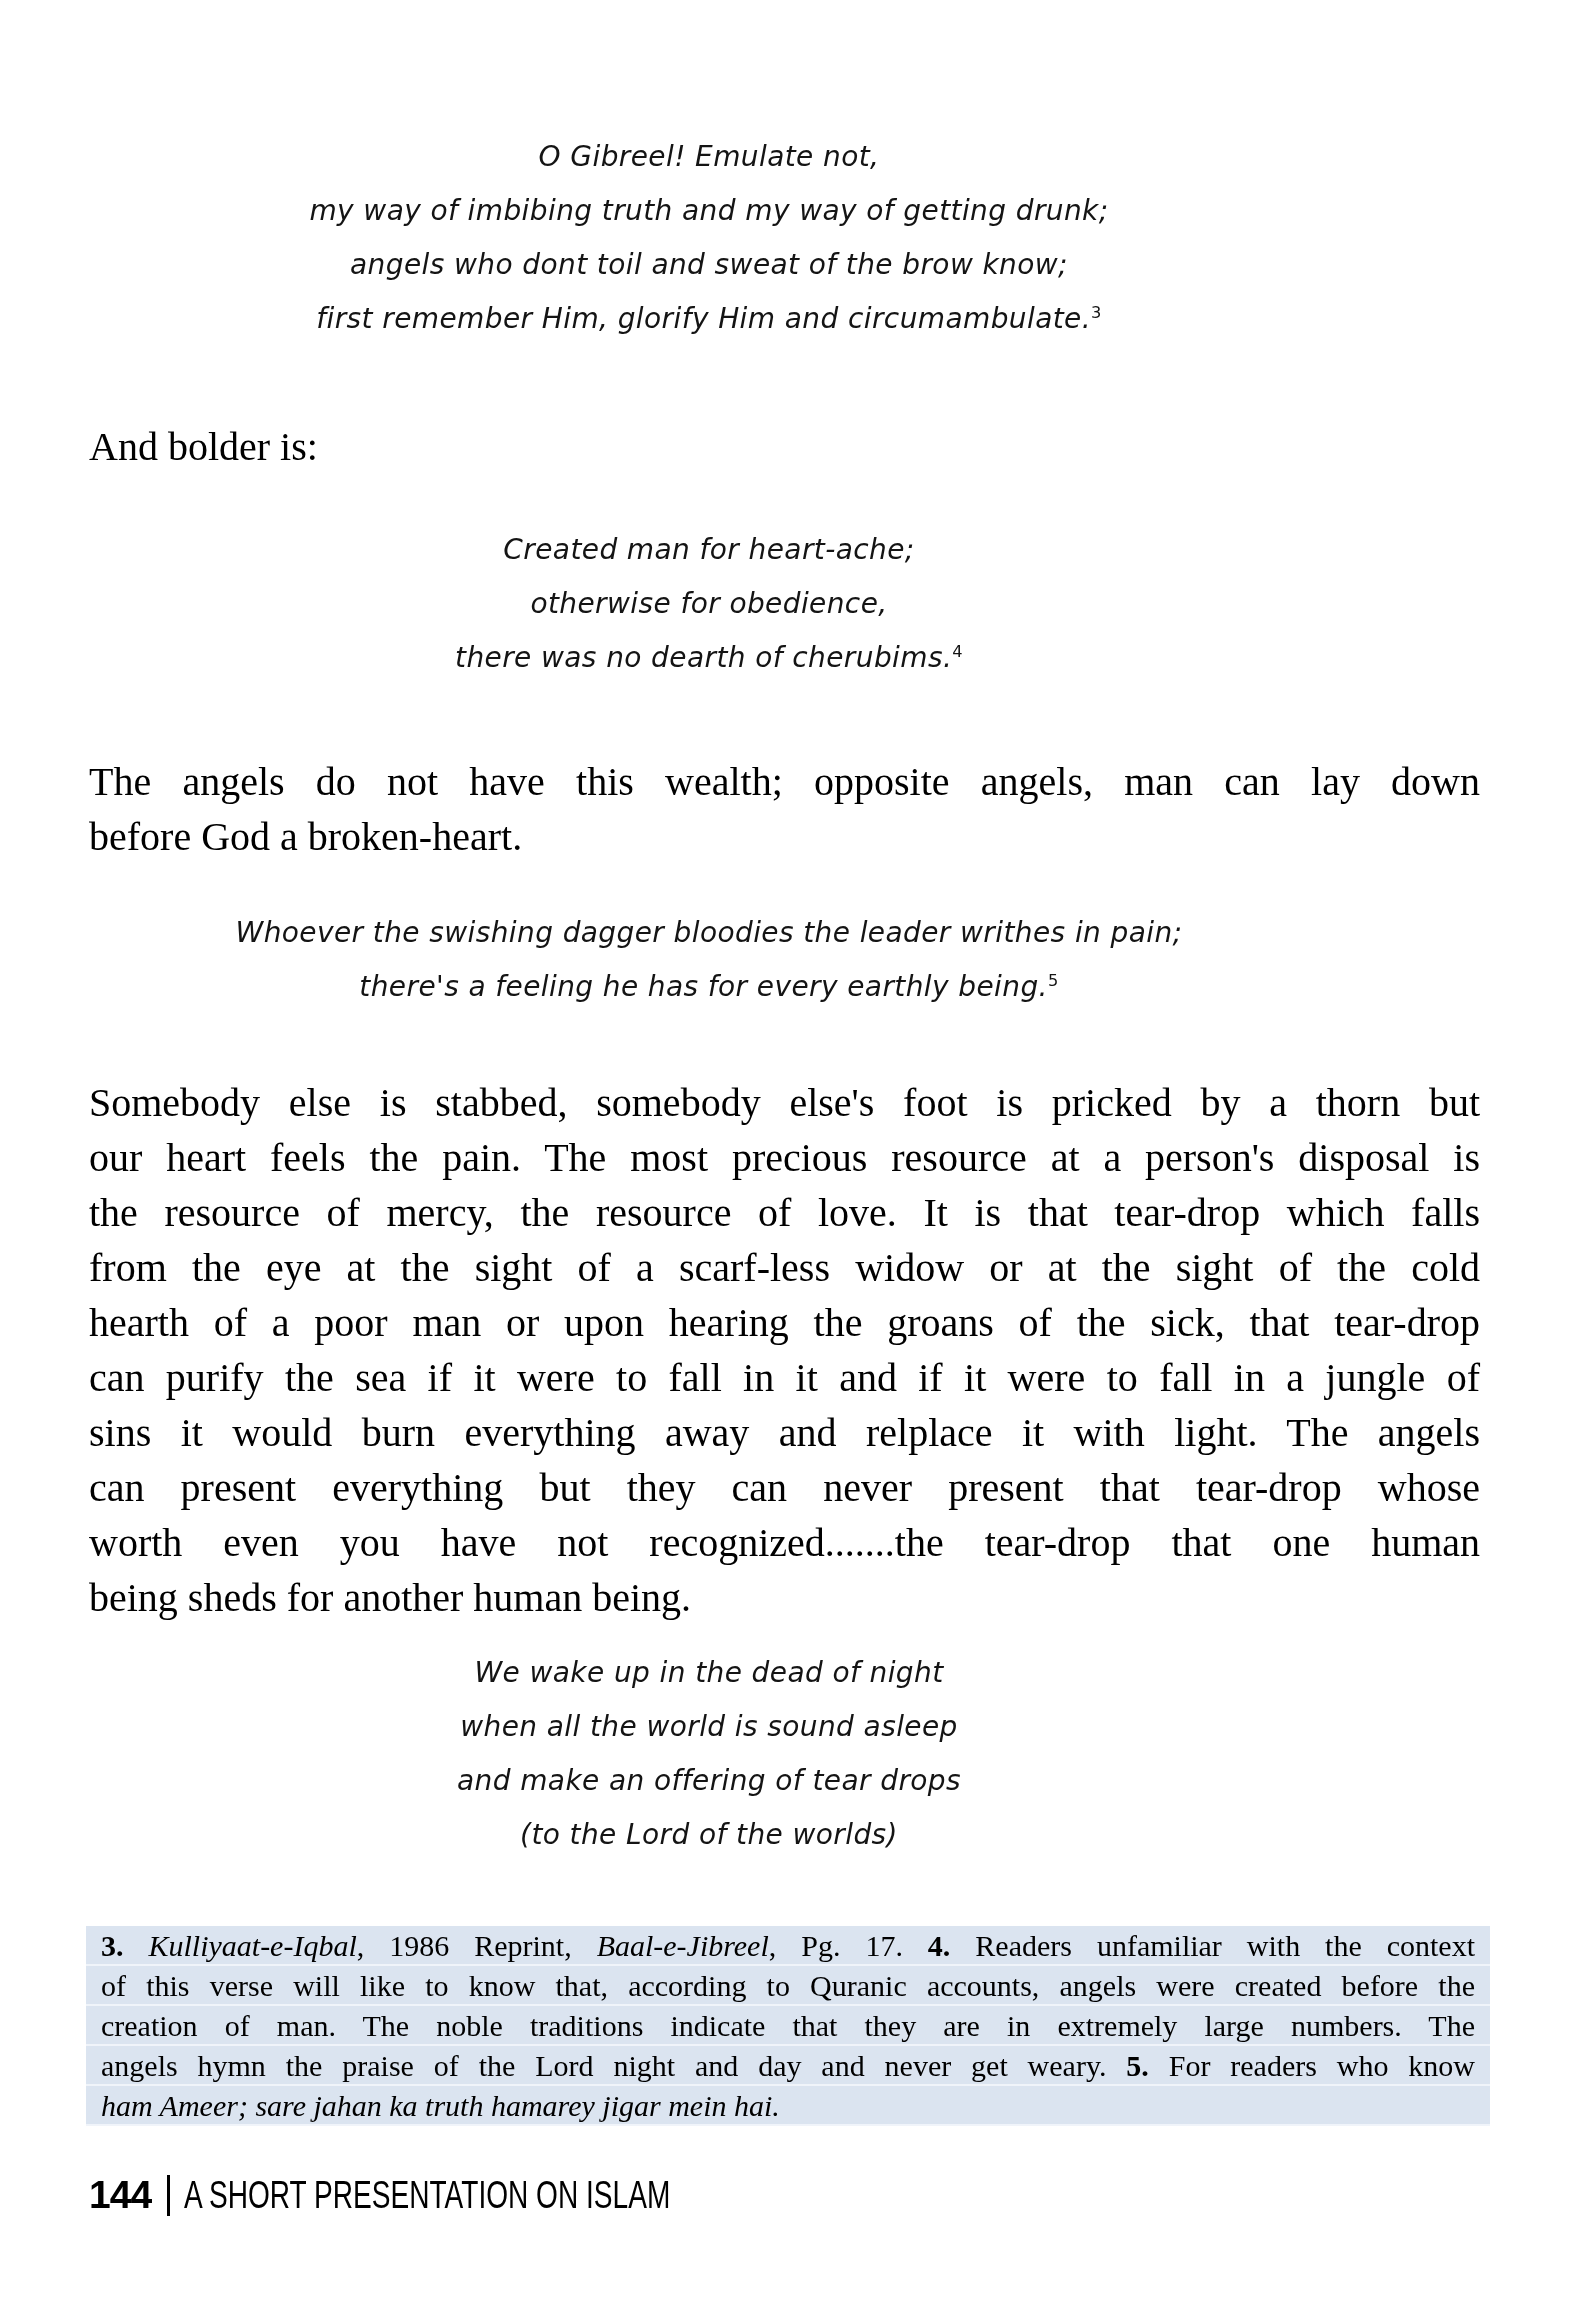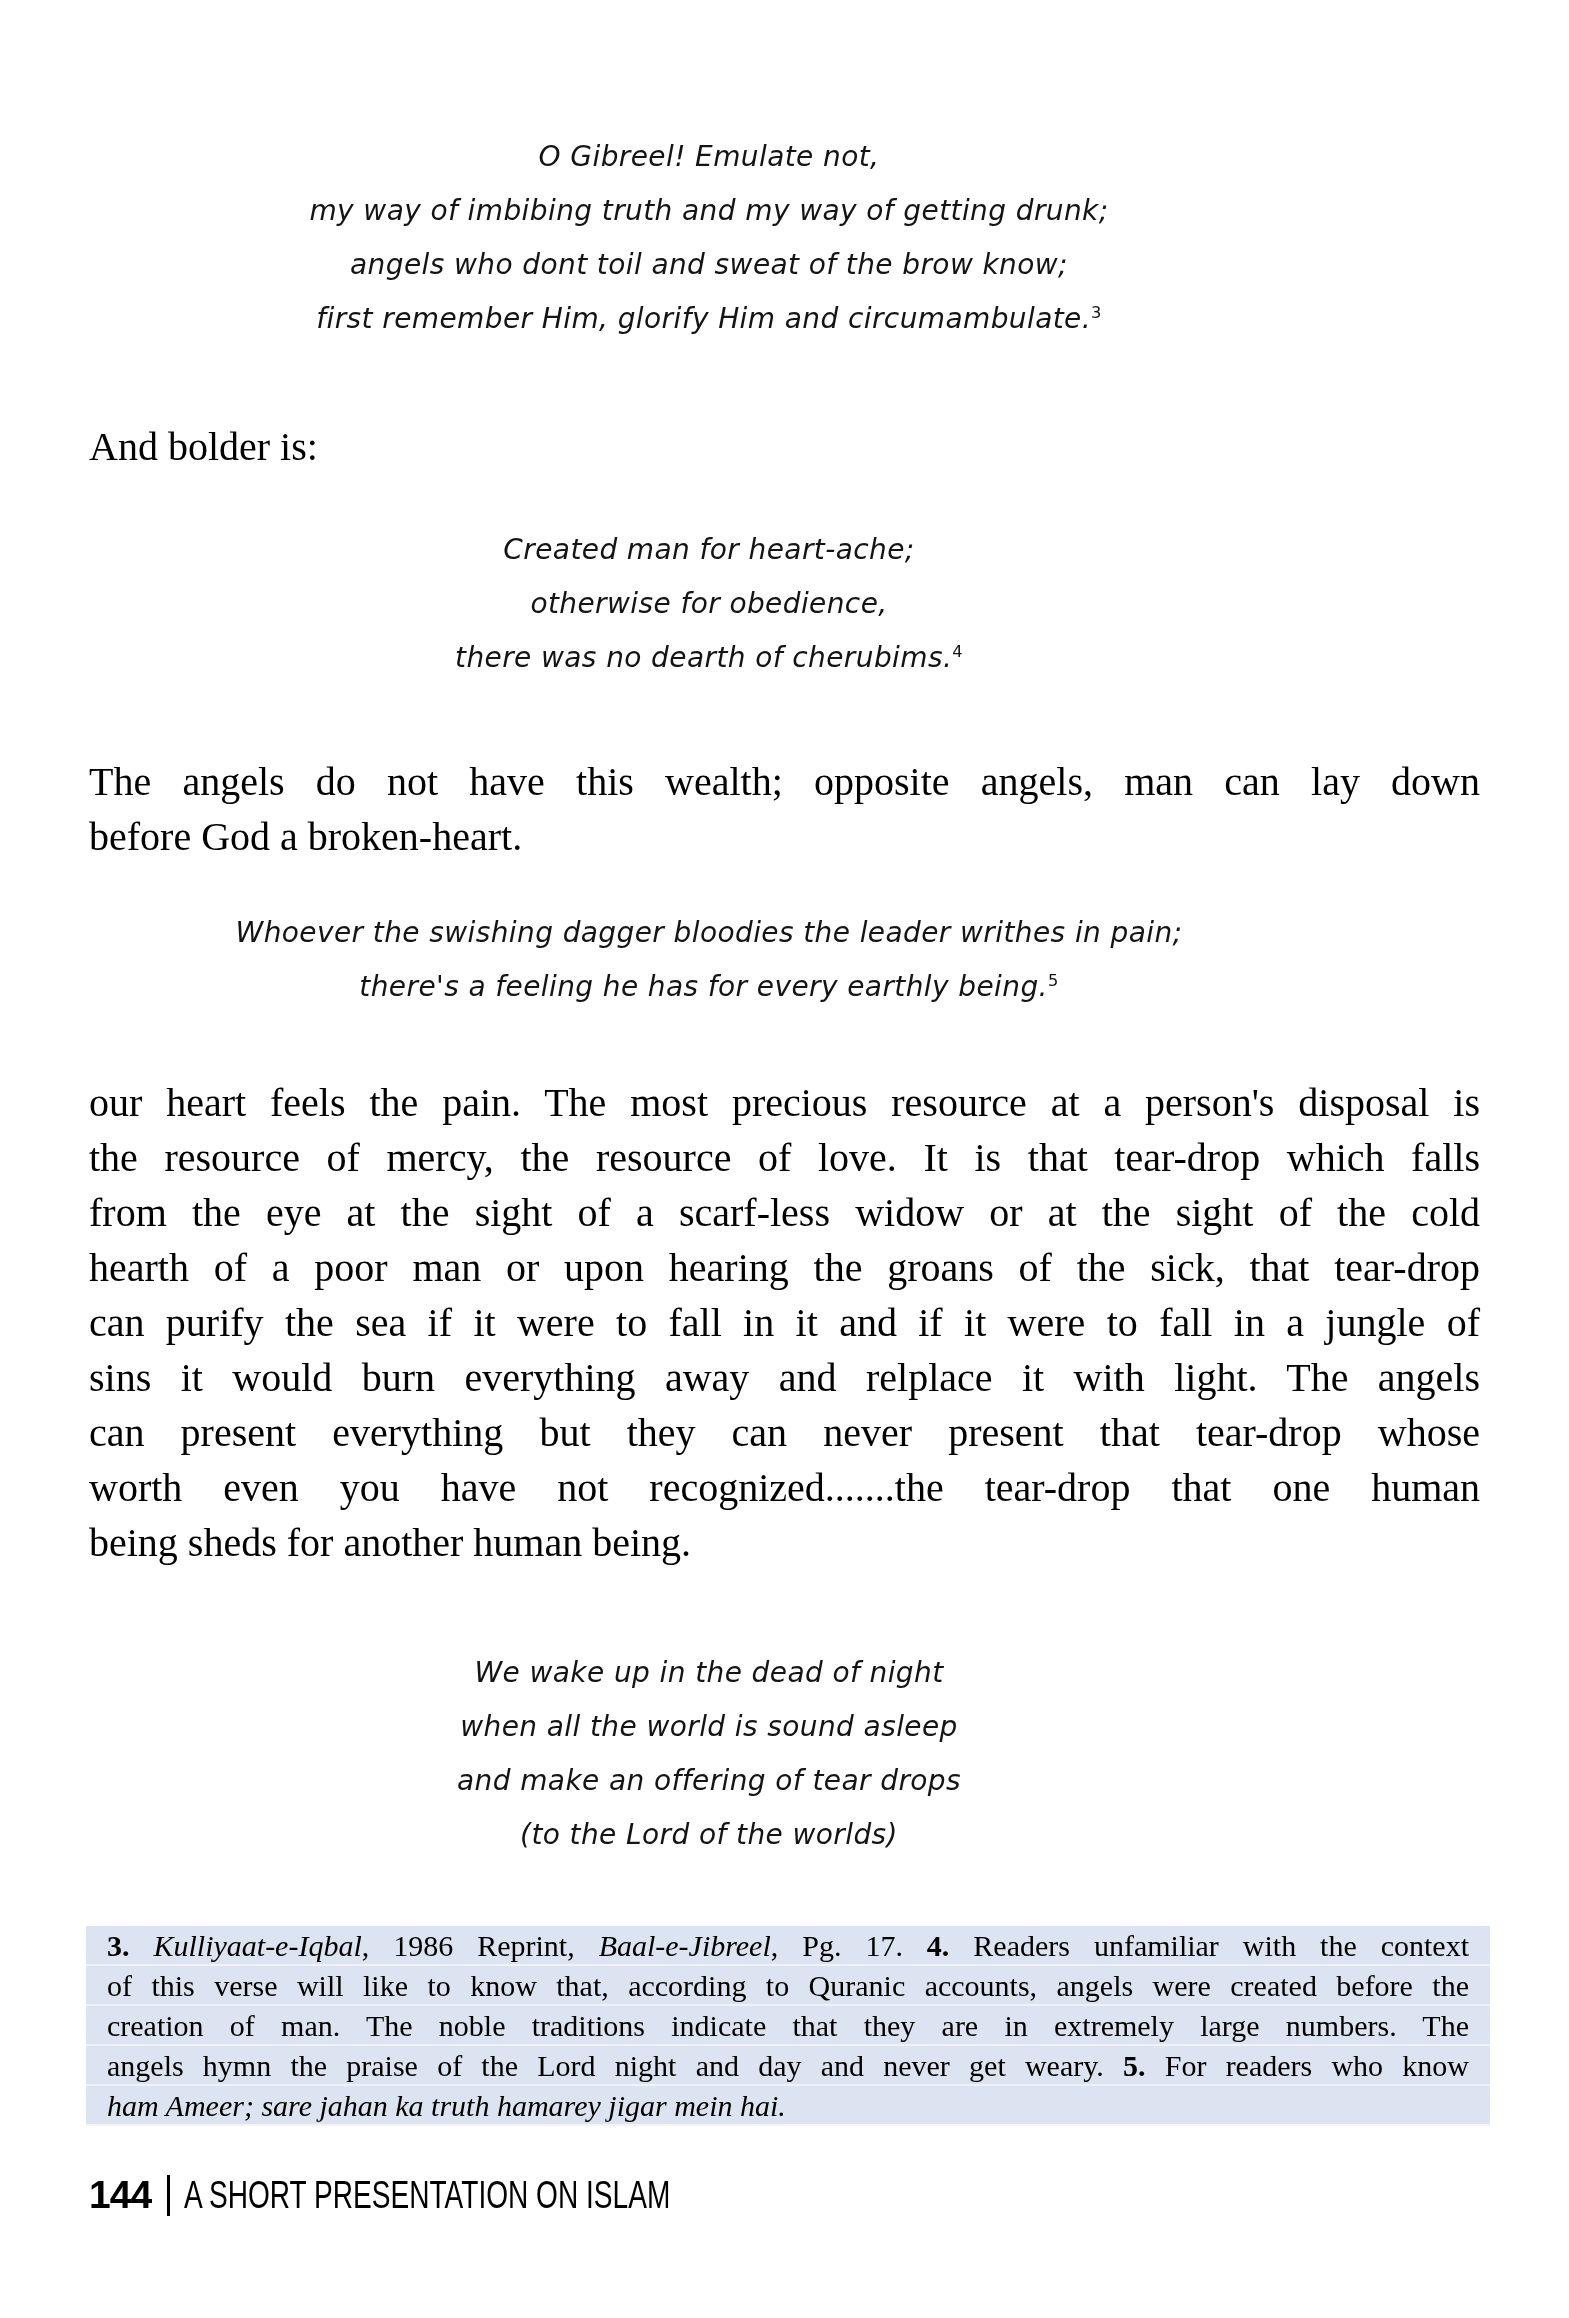--- a/index.html
+++ b/index.html
@@ -42,21 +42,21 @@
   .footnotes{
     left:86px;width:1404px;
     font-family:"Liberation Serif", serif;
     font-size:30px;
     line-height:40px;
     background:repeating-linear-gradient(
       to bottom,
       var(--hl,#dbe4f0) 0px, var(--hl,#dbe4f0) 38px,
       #f0f4fa 38px, #f0f4fa 40px);
   }
-  .footnotes .line{text-align:justify;text-align-last:justify;padding:0 21px;}
+  .footnotes .line{text-align:justify;text-align-last:justify;padding:0 15px;}
   .footnotes .line.last{text-align-last:left;}
   .footnotes .b{font-weight:bold;}
   .footnotes .i{font-style:italic;}
 
   
   .footer{
     left:89px;top:2173px;
     font-family:"Liberation Sans", sans-serif;
     font-size:39px;
     display:flex;align-items:center;white-space:nowrap;
@@ -96,20 +96,21 @@
       <div class="line"><span>The angels do not have this wealth; opposite angels, man can lay down</span></div>
       <div class="line last"><span>before God a broken-heart.</span></div>
     </div>
 
   <div class="abs poem" style="top:906px">
       <div class="line"><span>Whoever the swishing dagger bloodies the leader writhes in pain;</span></div>
       <div class="line last"><span>there's a feeling he has for every earthly being.</span><sup>5</sup></div>
     </div>
 
   <div class="abs serif para" style="top:1075px">
+      <div class="line"><span>Somebody else is stabbed, somebody else's foot is pricked by a thorn but</span></div>
       <div class="line"><span>our heart feels the pain.  The most precious resource at a person's disposal is</span></div>
       <div class="line"><span>the resource of mercy, the resource of love.  It is that tear-drop which falls</span></div>
       <div class="line"><span>from the eye at the sight of a scarf-less widow or at the sight of the cold</span></div>
       <div class="line"><span>hearth of a poor man or upon hearing the groans of the sick, that tear-drop</span></div>
       <div class="line"><span>can purify the sea if it were to fall in it and if it were to fall in a jungle of</span></div>
       <div class="line"><span>sins it would burn everything away and relplace it with light.  The angels</span></div>
       <div class="line"><span>can present everything but they can never present that tear-drop whose</span></div>
       <div class="line"><span>worth even you have not recognized.......the tear-drop that one human</span></div>
       <div class="line last"><span>being sheds for another human being.</span></div>
     </div>

